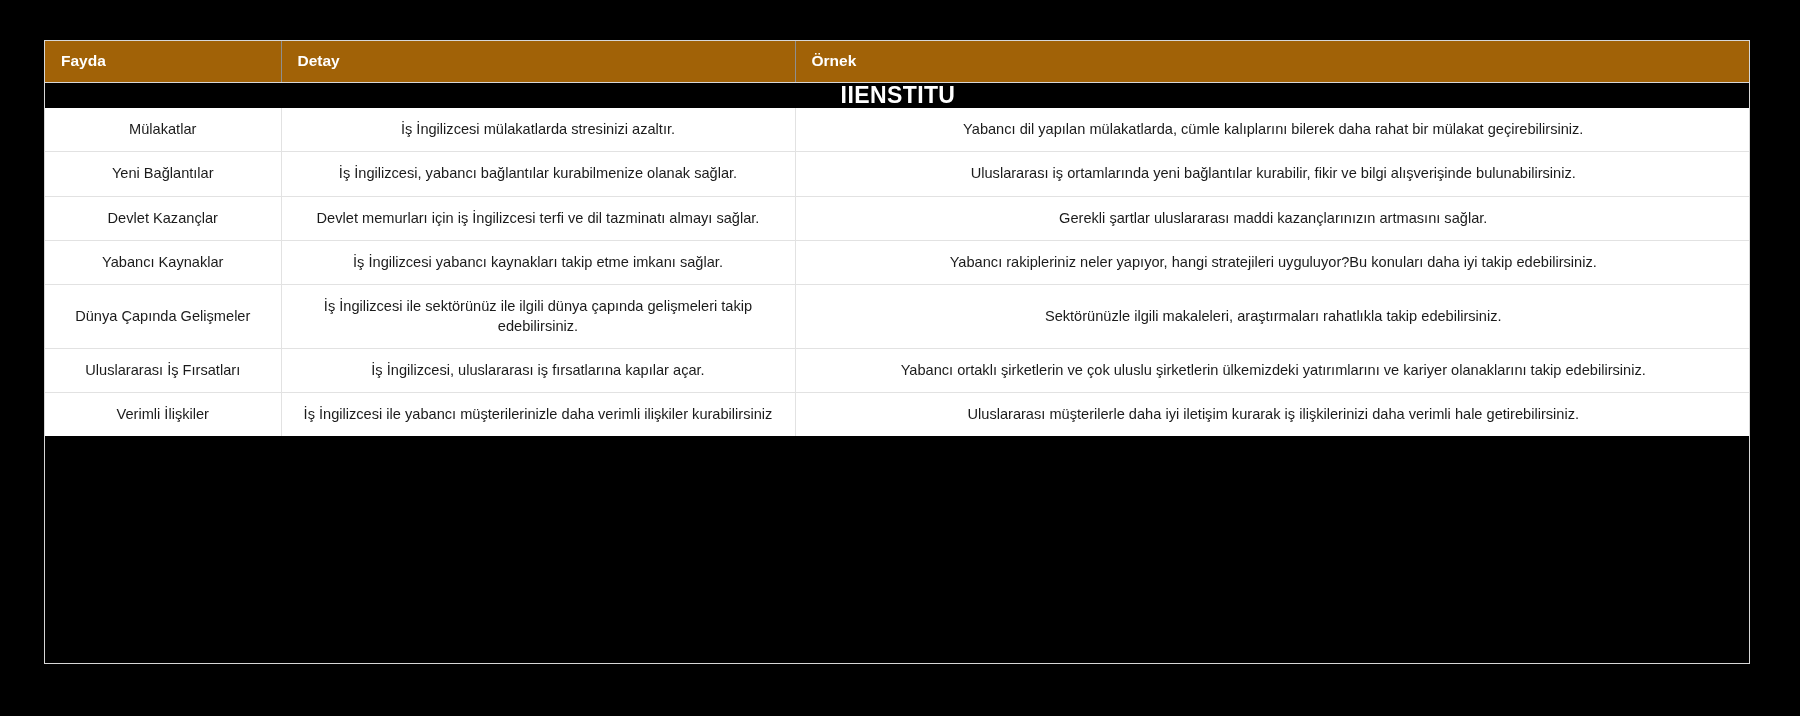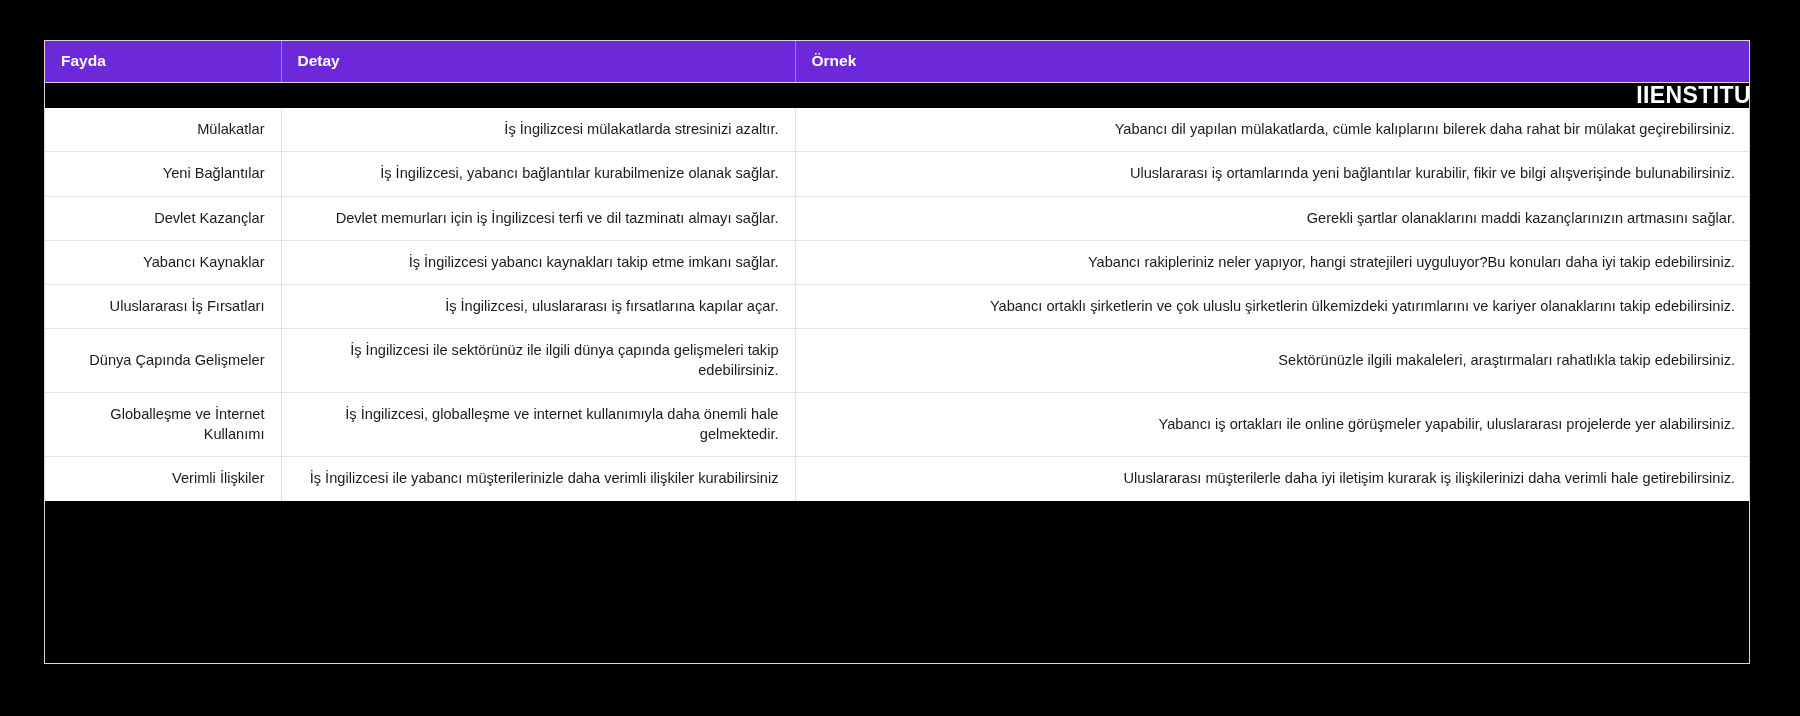--- a/index.html
+++ b/index.html
@@ -54,39 +54,39 @@
     color: #ffffff;
     font-size: 23px;
     font-weight: bold;
     letter-spacing: 0.4px;
     line-height: 1.1;
     display: inline-block;
   }
 
   
   thead th {
-    background: #6d28d9;
+    background: #a16207;
     color: #ffffff;
     font-size: 15.5px;
     font-weight: bold;
     text-align: left;
     padding: 11px 16px 12px 16px;
     border-right: 1px solid #8f8f8f;
     border-bottom: 1px solid #d7d7d7;
     vertical-align: middle;
   }
   thead th:last-child { border-right: none; }
 
   
   tbody td {
     background: #ffffff;
     color: #1b1b1b;
     font-size: 14.6px;
     line-height: 1.38;
-    text-align: right;
+    text-align: center;
     vertical-align: middle;
     padding: 11px 16px 12px 16px;
     border-right: 1px solid #e2e2e2;
     border-bottom: 1px solid #e2e2e2;
     word-wrap: break-word;
   }
   tbody td:last-child { border-right: none; }
   tbody tr:last-child td { border-bottom: none; }
 
   .col-fayda  { width: 236px; }
@@ -128,41 +128,36 @@
             <td>Yabancı dil yapılan mülakatlarda, cümle kalıplarını bilerek daha rahat bir mülakat geçirebilirsiniz.</td>
           </tr>
           <tr>
             <td>Yeni Bağlantılar</td>
             <td>İş İngilizcesi, yabancı bağlantılar kurabilmenize olanak sağlar.</td>
             <td>Uluslararası iş ortamlarında yeni bağlantılar kurabilir, fikir ve bilgi alışverişinde bulunabilirsiniz.</td>
           </tr>
           <tr>
             <td>Devlet Kazançlar</td>
             <td>Devlet memurları için iş İngilizcesi terfi ve dil tazminatı almayı sağlar.</td>
-            <td>Gerekli şartlar olanaklarını maddi kazançlarınızın artmasını sağlar.</td>
+            <td>Gerekli şartlar uluslararası maddi kazançlarınızın artmasını sağlar.</td>
           </tr>
           <tr>
             <td>Yabancı Kaynaklar</td>
             <td>İş İngilizcesi yabancı kaynakları takip etme imkanı sağlar.</td>
             <td>Yabancı rakipleriniz neler yapıyor, hangi stratejileri uyguluyor?Bu konuları daha iyi takip edebilirsiniz.</td>
           </tr>
           <tr>
-            <td>Uluslararası İş Fırsatları</td>
-            <td>İş İngilizcesi, uluslararası iş fırsatlarına kapılar açar.</td>
-            <td>Yabancı ortaklı şirketlerin ve çok uluslu şirketlerin ülkemizdeki yatırımlarını ve kariyer olanaklarını takip edebilirsiniz.</td>
-          </tr>
-          <tr>
             <td>Dünya Çapında Gelişmeler</td>
             <td>İş İngilizcesi ile sektörünüz ile ilgili dünya çapında gelişmeleri takip edebilirsiniz.</td>
             <td>Sektörünüzle ilgili makaleleri, araştırmaları rahatlıkla takip edebilirsiniz.</td>
           </tr>
           <tr>
-            <td>Globalleşme ve İnternet Kullanımı</td>
-            <td>İş İngilizcesi, globalleşme ve internet kullanımıyla daha önemli hale gelmektedir.</td>
-            <td>Yabancı iş ortakları ile online görüşmeler yapabilir, uluslararası projelerde yer alabilirsiniz.</td>
+            <td>Uluslararası İş Fırsatları</td>
+            <td>İş İngilizcesi, uluslararası iş fırsatlarına kapılar açar.</td>
+            <td>Yabancı ortaklı şirketlerin ve çok uluslu şirketlerin ülkemizdeki yatırımlarını ve kariyer olanaklarını takip edebilirsiniz.</td>
           </tr>
           <tr>
             <td>Verimli İlişkiler</td>
             <td>İş İngilizcesi ile yabancı müşterilerinizle daha verimli ilişkiler kurabilirsiniz</td>
             <td>Uluslararası müşterilerle daha iyi iletişim kurarak iş ilişkilerinizi daha verimli hale getirebilirsiniz.</td>
           </tr>
         </tbody>
     </table>
   </div>
 </div>

